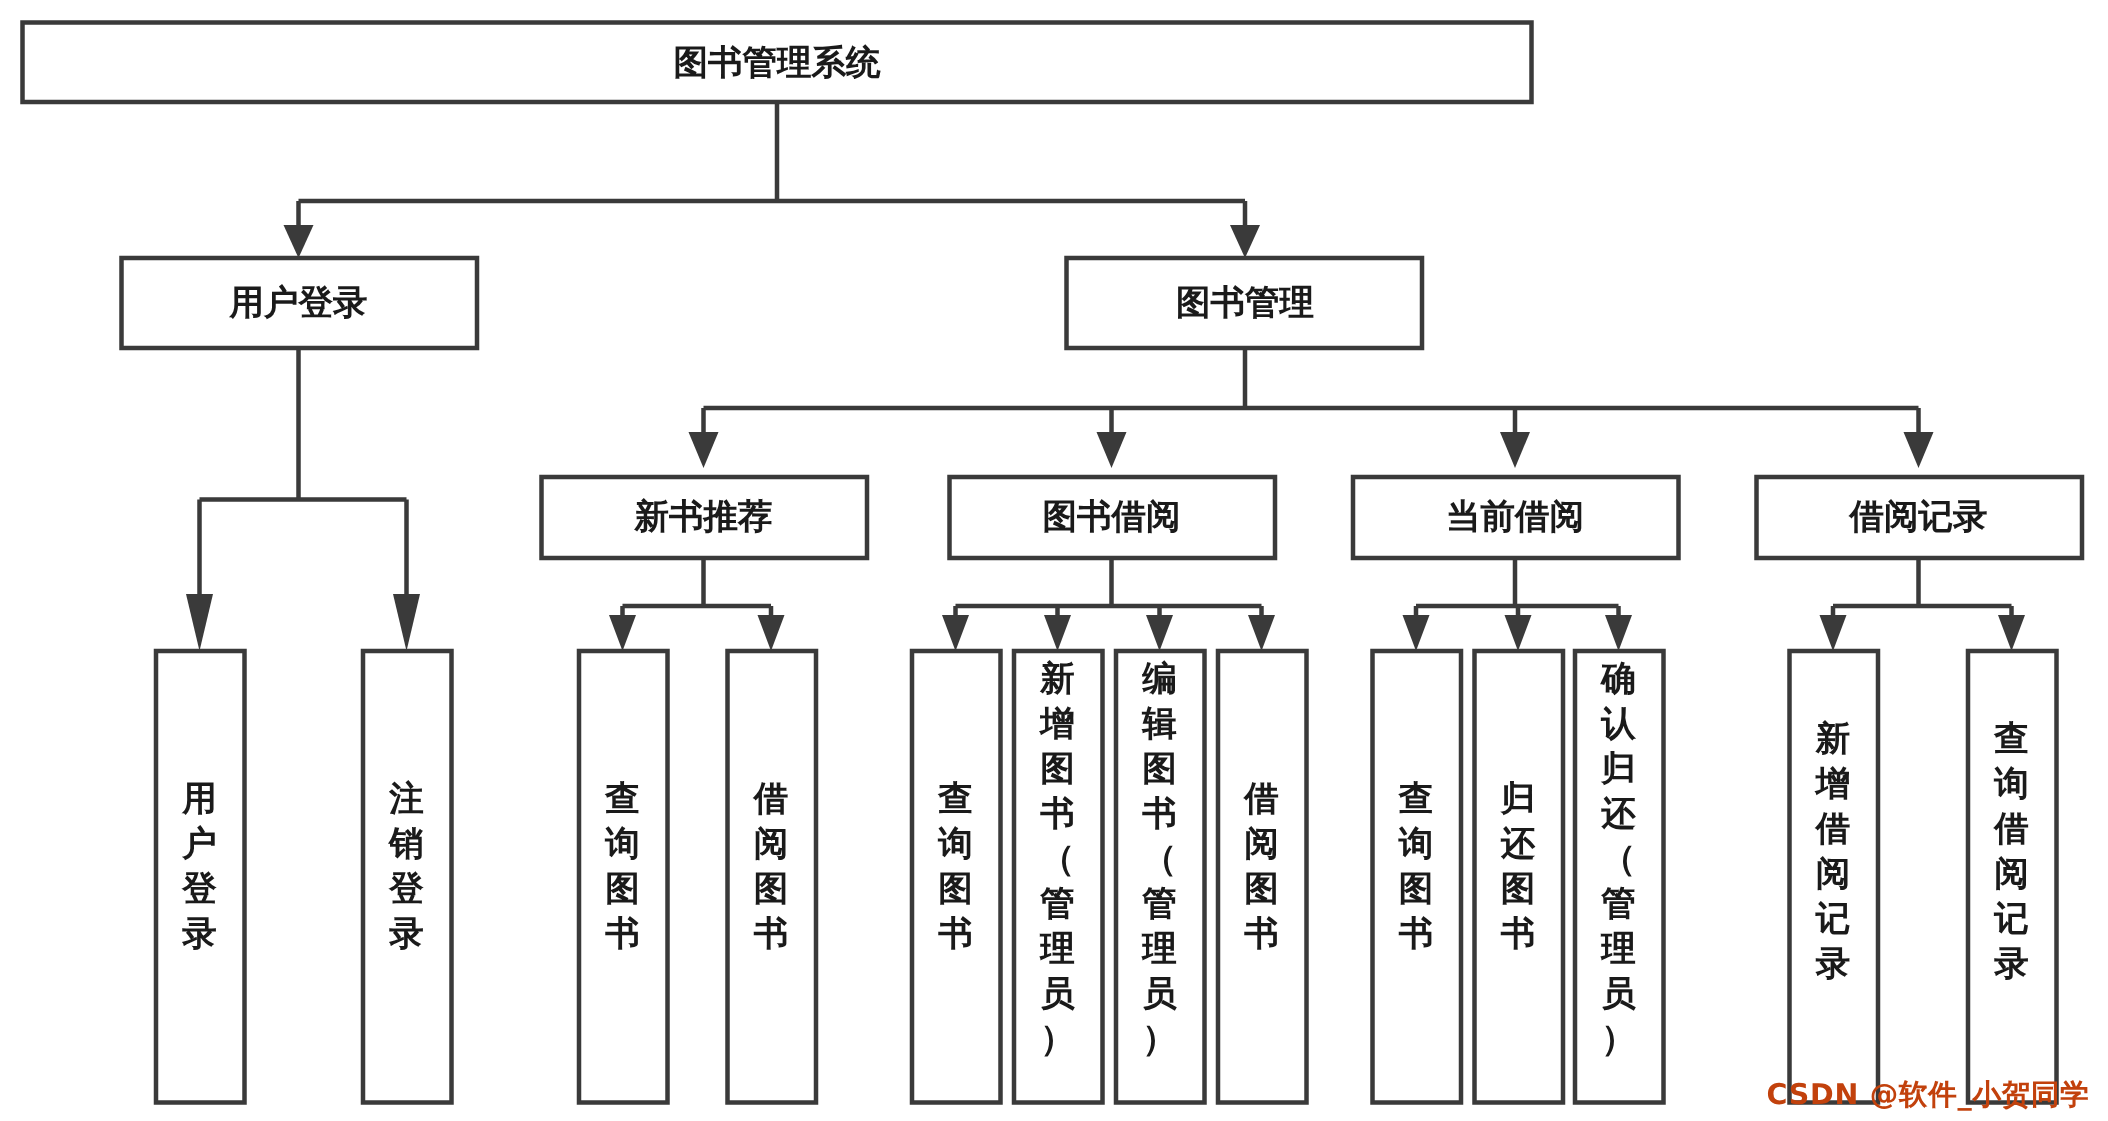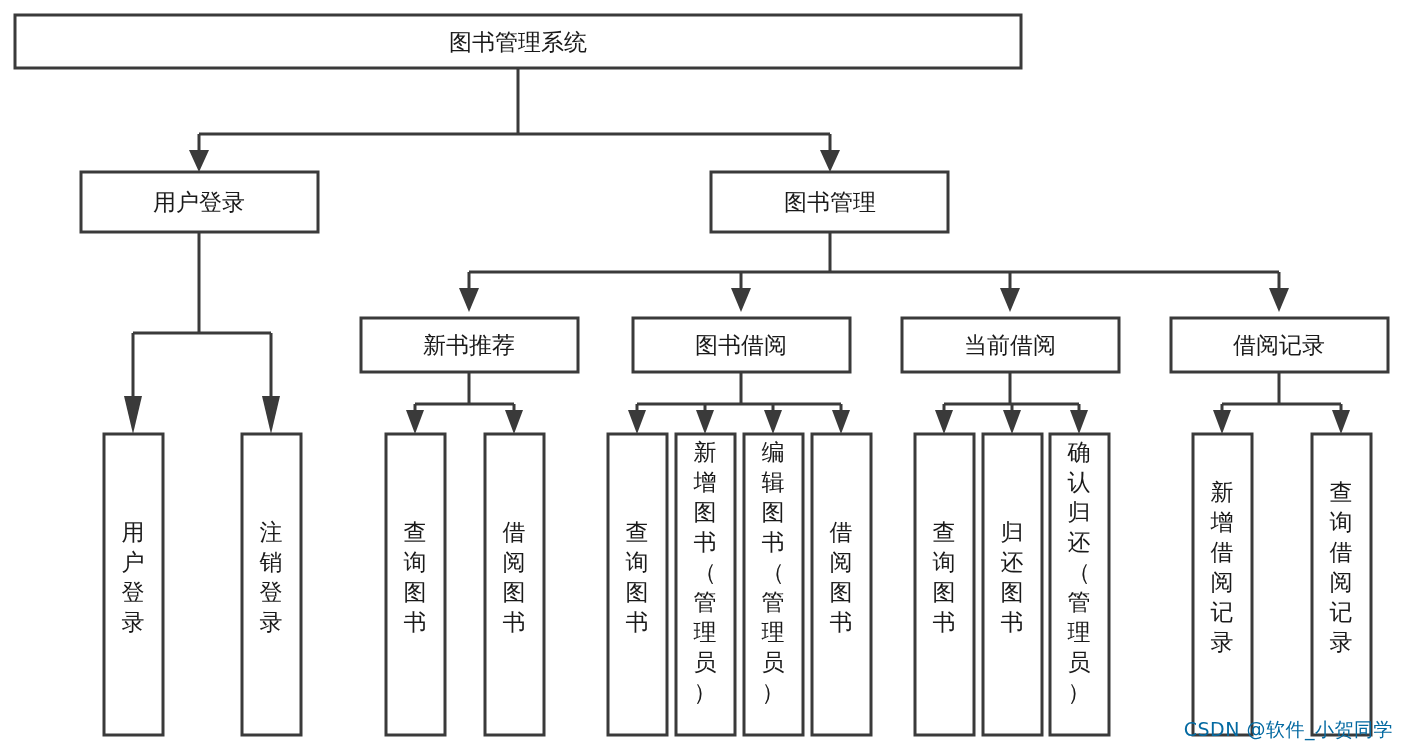--- a/index.html
+++ b/index.html
@@ -11,20 +11,21 @@
     width: 1405px;
     height: 747px;
     font-family: "DejaVu Sans", "Liberation Sans", sans-serif;
     overflow: hidden;
   }
   #diagram-root {
     position: relative;
     width: 1405px;
     height: 747px;
     background: #ffffff;
+    font-weight: bold;
   }
   svg#flow {
     position: absolute;
     top: 0;
     left: 0;
     width: 1405px;
     height: 747px;
     display: block;
   }
   .node-box {
@@ -53,21 +54,21 @@
     font-family: "DejaVu Sans", "Liberation Sans", sans-serif;
     font-size: 23px;
     text-anchor: middle;
   }
   .watermark-text {
     position: absolute;
     right: 12px;
     bottom: 4px;
     font-family: "DejaVu Sans", "Liberation Sans", sans-serif;
     font-size: 19px;
-    color: #0369a1;
+    color: #c2410c;
     white-space: nowrap;
     letter-spacing: 0.5px;
   }
 </style>
 </head>
 <body>
 
 <div id="diagram-root">
 
   <svg id="flow" viewBox="0 0 1405 747">

